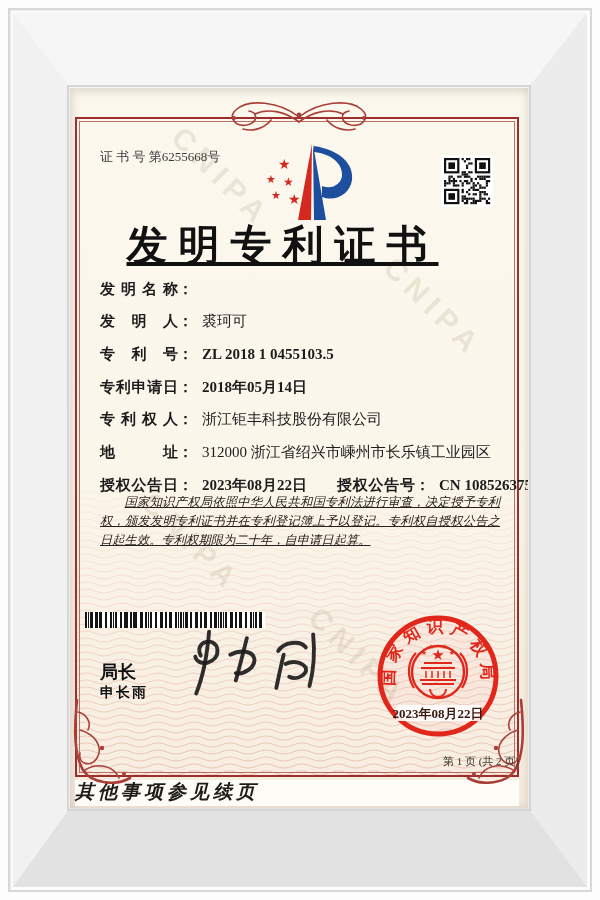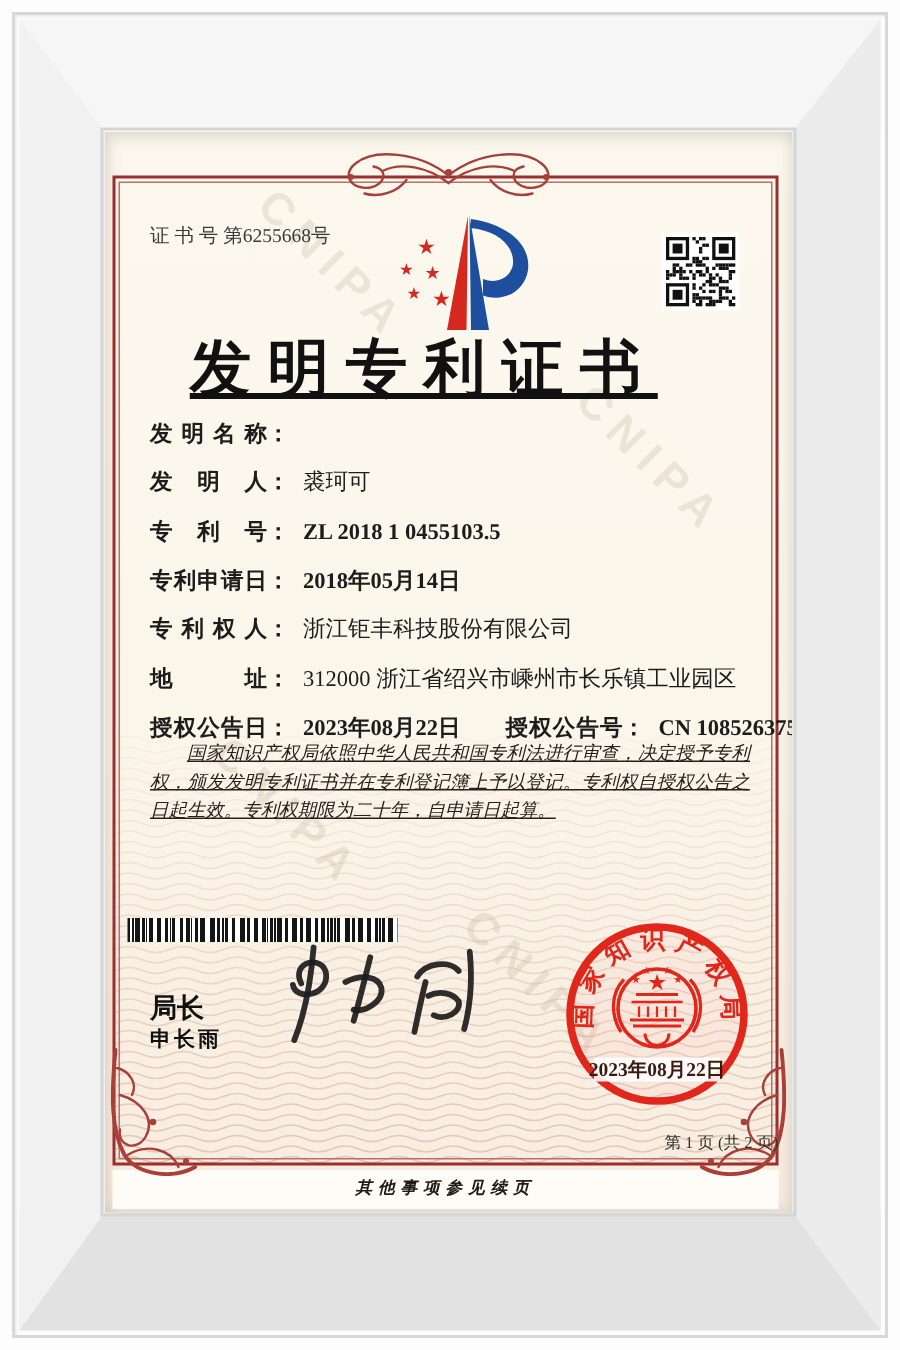--- a/index.html
+++ b/index.html
@@ -76,21 +76,21 @@
   .signature path{stroke:#1c1c1c;stroke-width:4.2;fill:none;stroke-linecap:round;
     stroke-linejoin:round;opacity:.92;}
 
   .seal{position:absolute;left:306px;top:526px;z-index:5;}
 
   .page-note{position:absolute;left:5px;top:666px;width:444px;text-align:right;
     font-size:11px;color:#33302a;}
   .bottom-strip{position:absolute;left:5px;top:692px;width:444px;height:26px;
     background:#fefcf6;z-index:2;}
   .cont-note{position:absolute;left:5px;top:692px;width:444px;height:26px;
-    line-height:24px;text-align:center;font-size:11px;font-weight:bold;
+    line-height:24px;font-size:19px;font-weight:bold;
     font-style:italic;letter-spacing:4px;color:#1f1b17;z-index:3;}
 </style>
 </head>
 <body>
 
 <div class="stage">
 
   <div class="channel"></div>
 
   <div class="paper">

